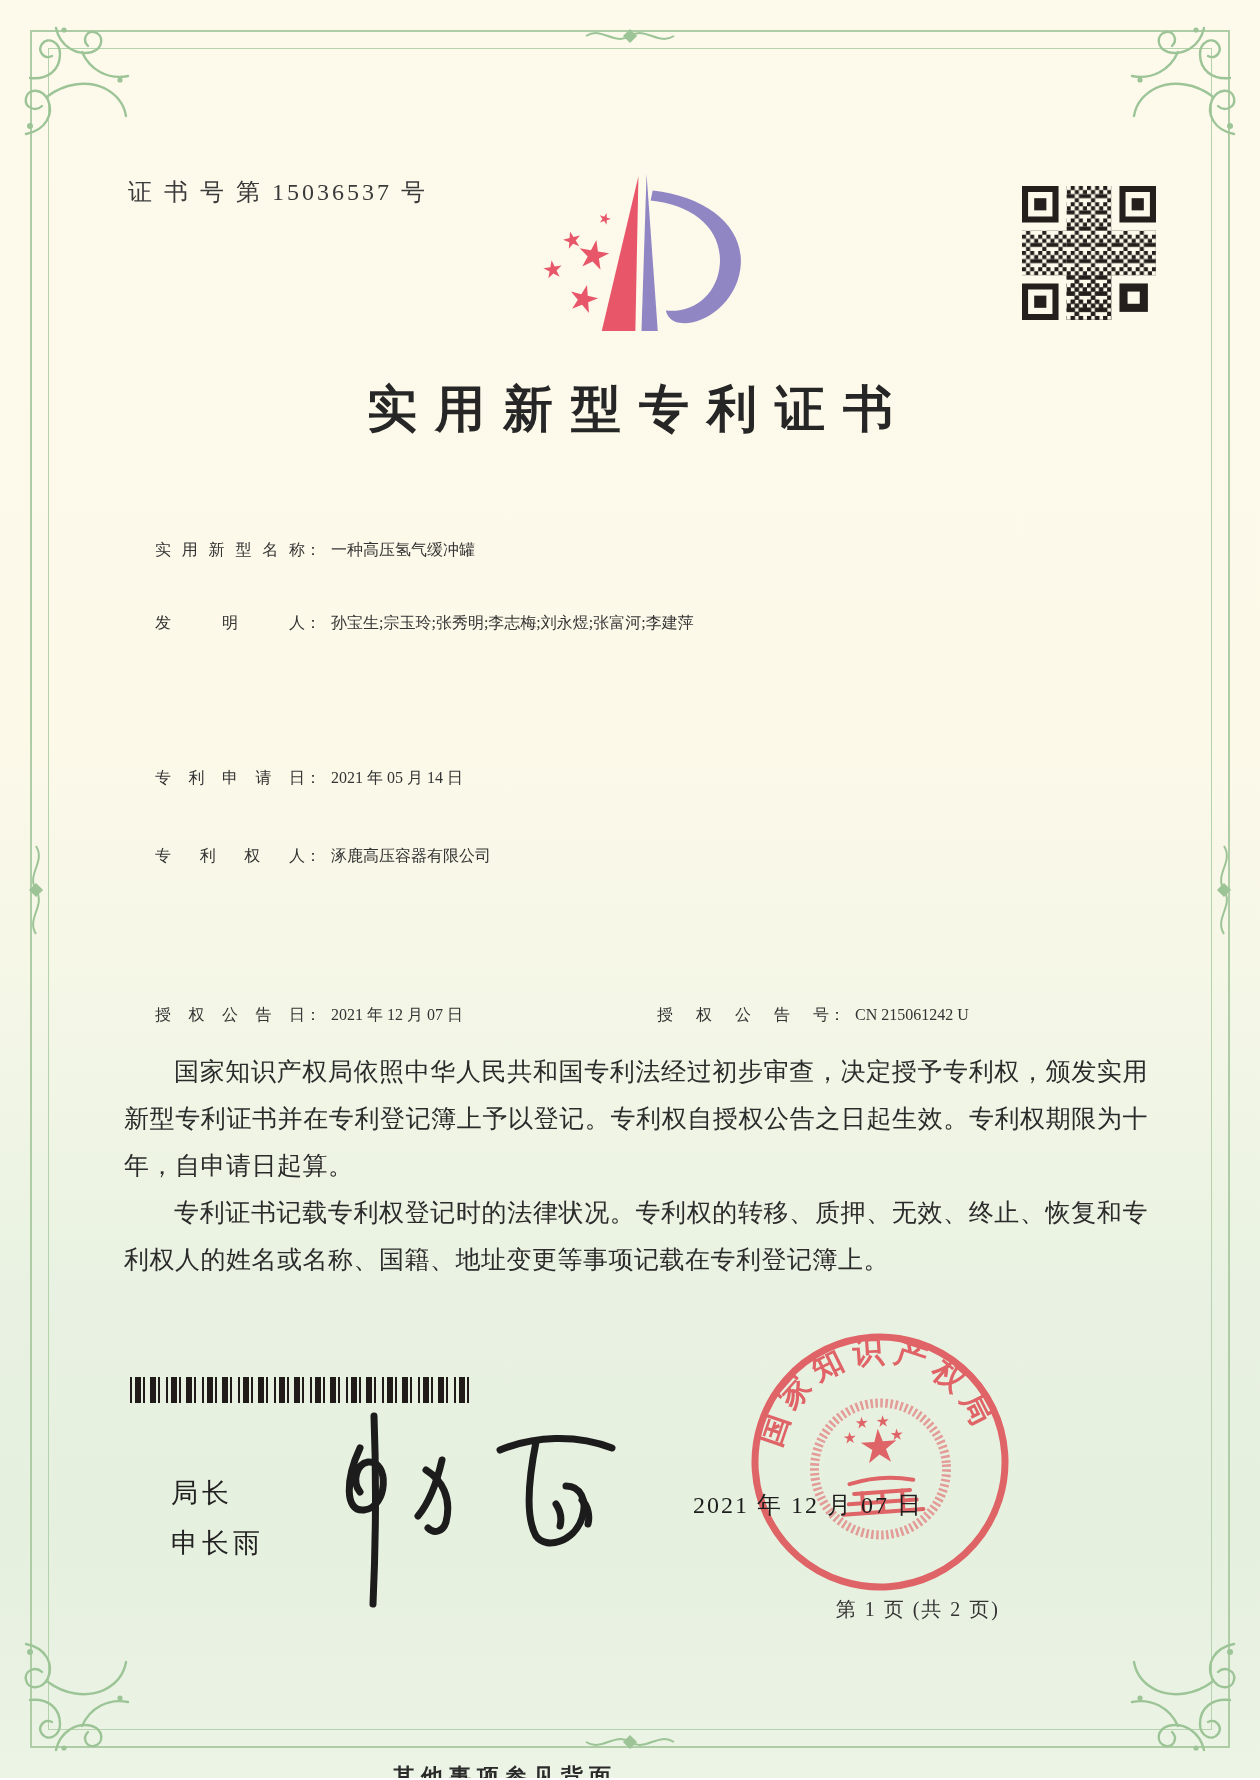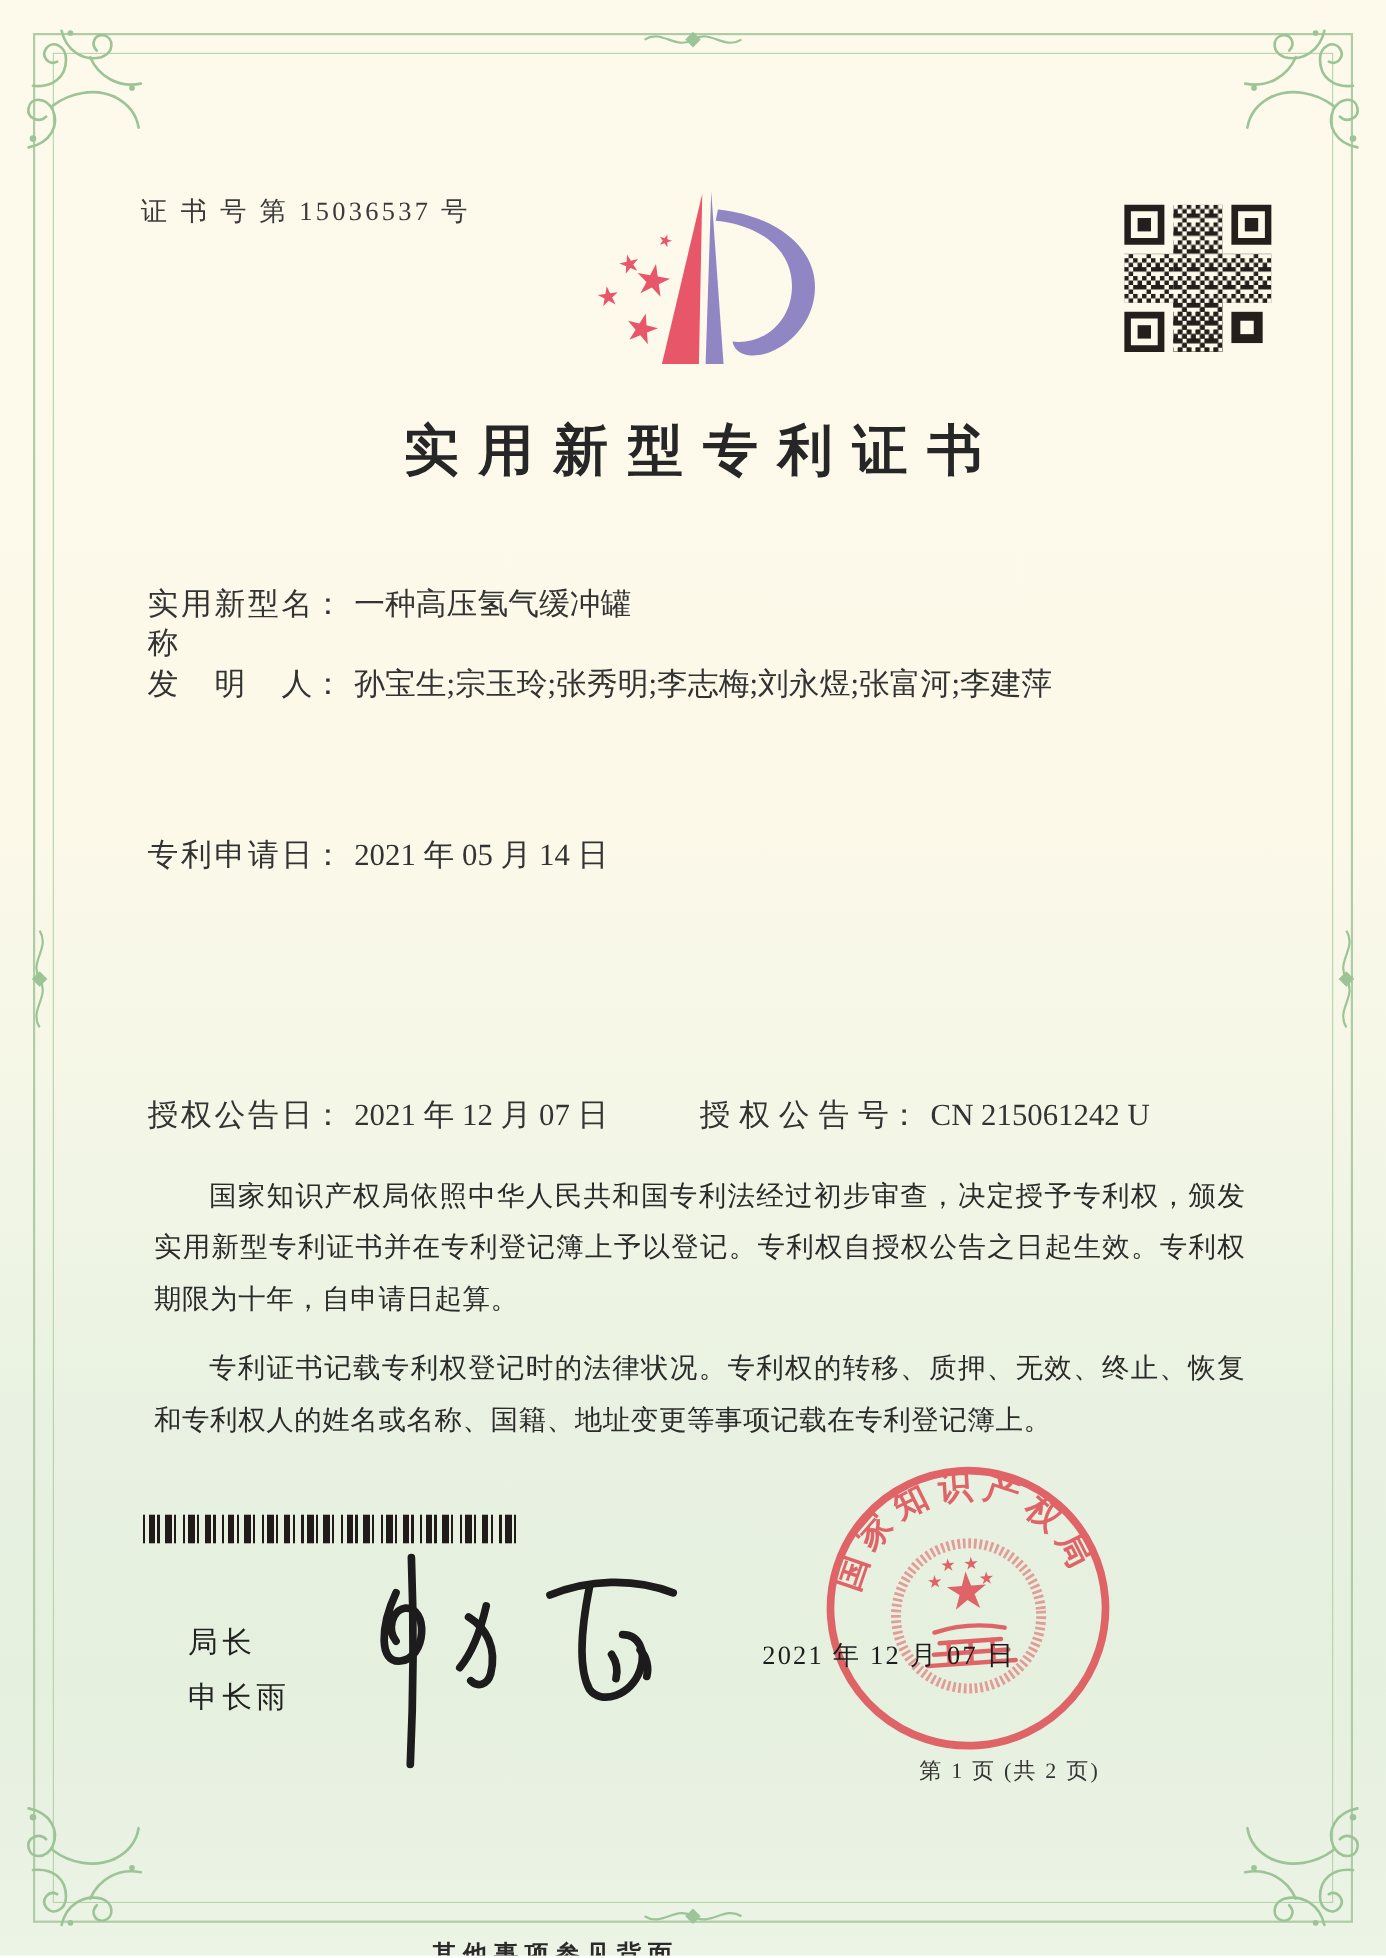--- a/index.html
+++ b/index.html
@@ -22,31 +22,31 @@
   .edge-orn.bottom{left:582px; bottom:24px; transform:scaleY(-1);}
   .edge-orn.left{left:-12px; top:878px; transform:rotate(90deg);}
   .edge-orn.right{right:-12px; top:878px; transform:rotate(-90deg);}
   
   .cert-no{left:128px; top:176px; font-size:24px; letter-spacing:3px; color:#3a3a3a;}
   .logo{left:465px; top:168px; width:300px; height:168px;}
   .qr{left:1022px; top:186px; width:134px; height:134px;}
   .title{left:0; top:376px; width:1260px; text-align:center; font-size:50px; font-weight:bold;
          letter-spacing:18px; color:#262626; text-indent:18px;}
   
-  .row{left:134px; right:104px; font-size:28px; line-height:36px; color:#333;}
+  .row{left:155px; right:104px; font-size:16px; line-height:36px; color:#333;}
   .lbl{display:inline-block; width:150px; text-align:justify; text-align-last:justify; vertical-align:top;}
   .colon{vertical-align:top;}
   .val{display:inline-block; margin-left:10px; vertical-align:top; max-width:800px;}
   .val2{display:block;}
   .grant-no{position:absolute; left:502px; top:0; white-space:nowrap;}
   .lbl2{display:inline-block; width:172px; text-align:justify; text-align-last:justify; vertical-align:top;}
   
   .paras{left:124px; right:112px; top:1048px; font-size:25px; line-height:47px;
          text-align:justify; color:#2b2b2b; letter-spacing:0.5px;}
-  .paras p{margin:16px; text-indent:2em;font-family:Liberation Serif, serif;}
+  .paras p{margin:0; text-indent:2em;font-family:Liberation Serif, serif;}
   
   .barcode{left:130px; top:1377px; width:340px; height:26px;
     background:repeating-linear-gradient(90deg,
       #201b18 0 2px, transparent 2px 5px, #201b18 5px 11px, transparent 11px 13px,
       #201b18 13px 15px, transparent 15px 20px, #201b18 20px 26px, transparent 26px 28px,
       #201b18 28px 30px, transparent 30px 36px);}
   .director{left:138px; top:1468px; font-size:27px; line-height:50px; color:#222; letter-spacing:4px;margin-left:33px;}
   .signature{left:330px; top:1408px; width:300px; height:200px;}
   .seal{left:748px; top:1330px; width:264px; height:264px; transform:rotate(-4deg);}
   .seal-date{left:693px; top:1489px; font-size:24px; letter-spacing:2px; color:#1d1d1d; white-space:nowrap;}
@@ -195,20 +195,23 @@
   <div class="abs title">实用新型专利证书</div>
 
   <div class="abs row" style="top:532px">
     <span class="lbl">实用新型名称</span><span class="colon">：</span><span class="val">一种高压氢气缓冲罐</span>
   </div>
   <div class="abs row" style="top:605px">
     <span class="lbl">发明人</span><span class="colon">：</span><span class="val">孙宝生;宗玉玲;张秀明;李志梅;刘永煜;张富河;李建萍</span>
   </div>
   <div class="abs row" style="top:760px">
     <span class="lbl">专利申请日</span><span class="colon">：</span><span class="val">2021 年 05 月 14 日</span>
+  </div>
+  <div class="abs row" style="top:838px">
+    <span class="lbl">专利权人</span><span class="colon">：</span><span class="val">涿鹿高压容器有限公司</span>
   </div>
   <div class="abs row" style="top:997px">
     <span class="lbl">授权公告日</span><span class="colon">：</span><span class="val">2021 年 12 月 07 日</span>
     <span class="grant-no">
       <span class="lbl2">授权公告号</span><span class="colon">：</span><span class="val">CN 215061242 U</span>
     </span>
   </div>
 
   <div class="abs paras">
     <p>国家知识产权局依照中华人民共和国专利法经过初步审查，决定授予专利权，颁发实用新型专利证书并在专利登记簿上予以登记。专利权自授权公告之日起生效。专利权期限为十年，自申请日起算。</p>

